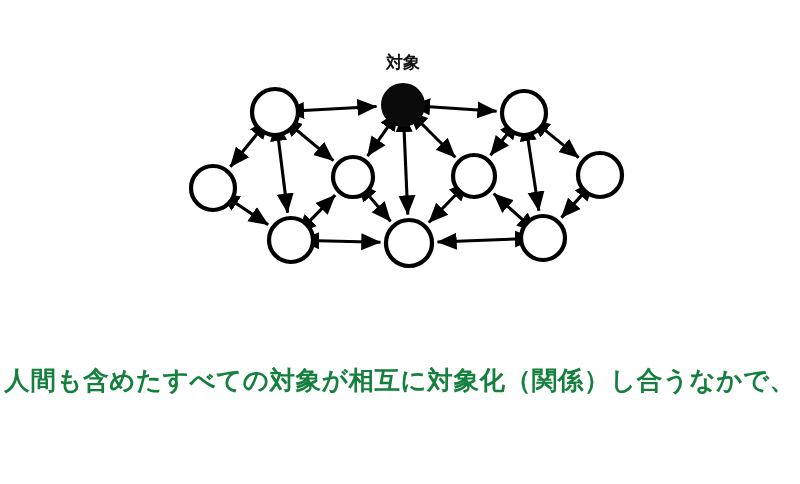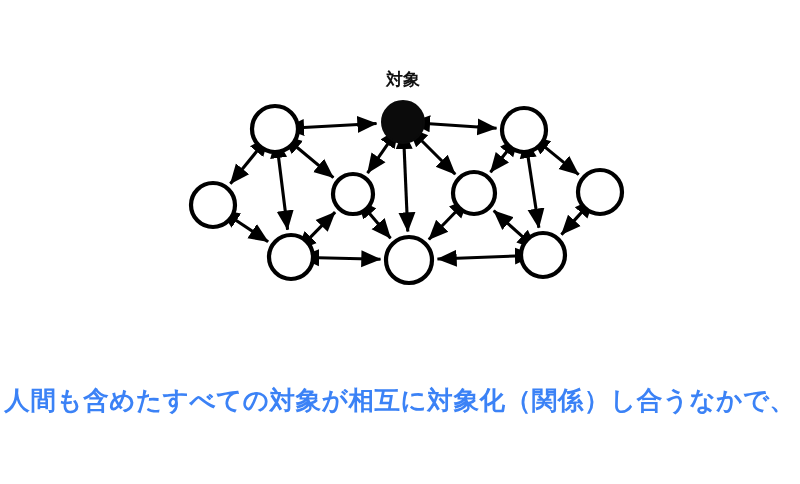--- a/index.html
+++ b/index.html
@@ -16,21 +16,21 @@
   }
   #page {
     position: relative;
     width: 800px;
     height: 484px;
     background: #ffffff;
   }
   #diagram-area {
     position: absolute;
     left: 0;
-    top: 17px;
+    top: 0;
     width: 800px;
     height: 300px;
   }
   #diagram-svg {
     display: block;
     width: 800px;
     height: 300px;
   }
   .node-circle {
     fill: #ffffff;
@@ -58,25 +58,24 @@
     position: absolute;
     left: 0;
     top: 358px;
     width: 800px;
     text-align: center;
   }
   .caption-line {
     font-family: "DejaVu Sans", "Liberation Sans", sans-serif;
     font-size: 25.5px;
     font-weight: 700;
-    color: #3b82f6;
+    color: #15803d;
     letter-spacing: 0.6px;
     line-height: 1.78;
     white-space: nowrap;
-    margin-top: 20px;
   }
 </style>
 </head>
 <body>
 
 <div id="page">
 
   <div id="diagram-area">
     <svg id="diagram-svg" viewBox="0 0 800 300" xmlns="http://www.w3.org/2000/svg">
       <defs>

